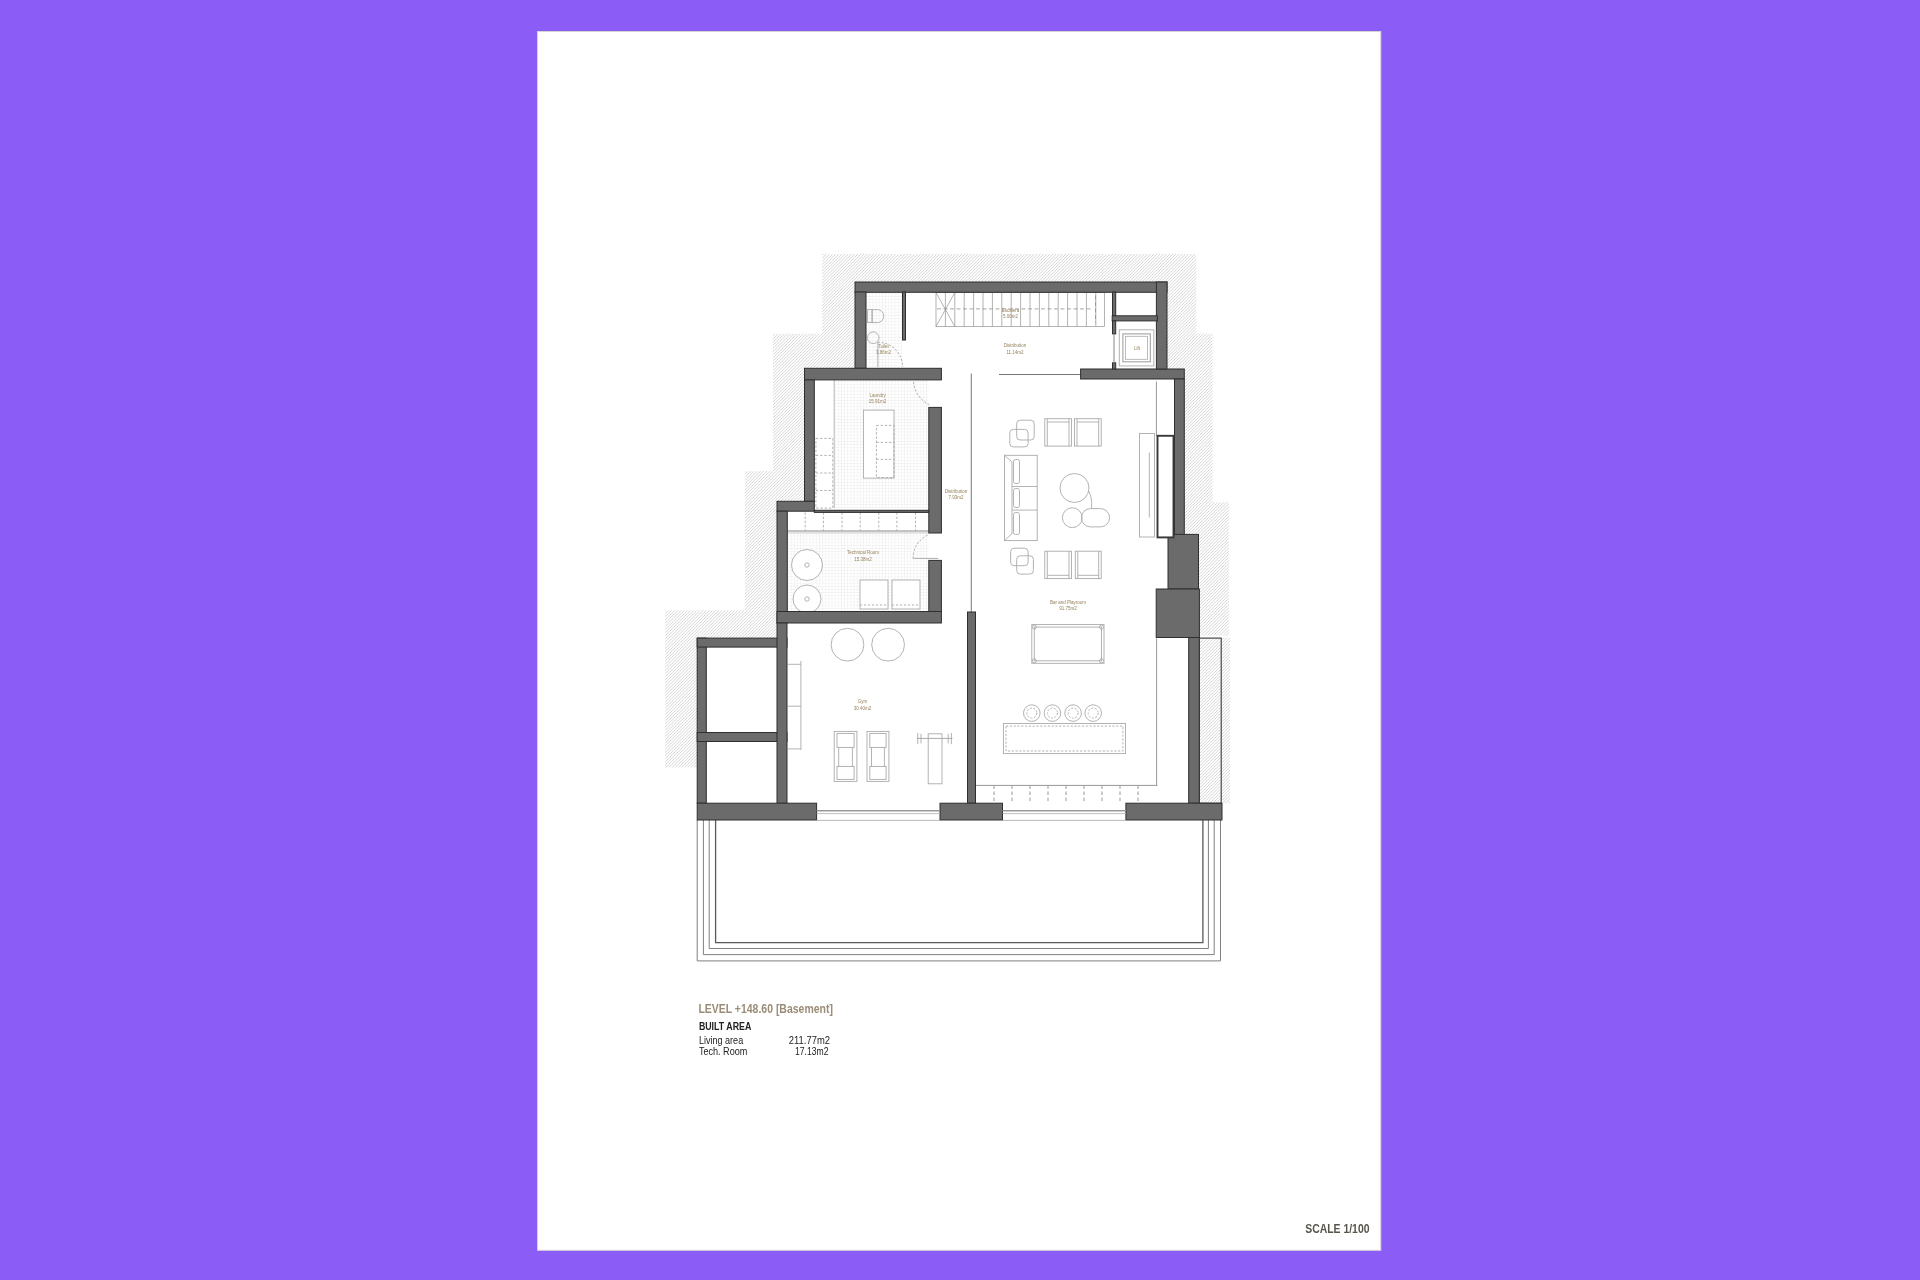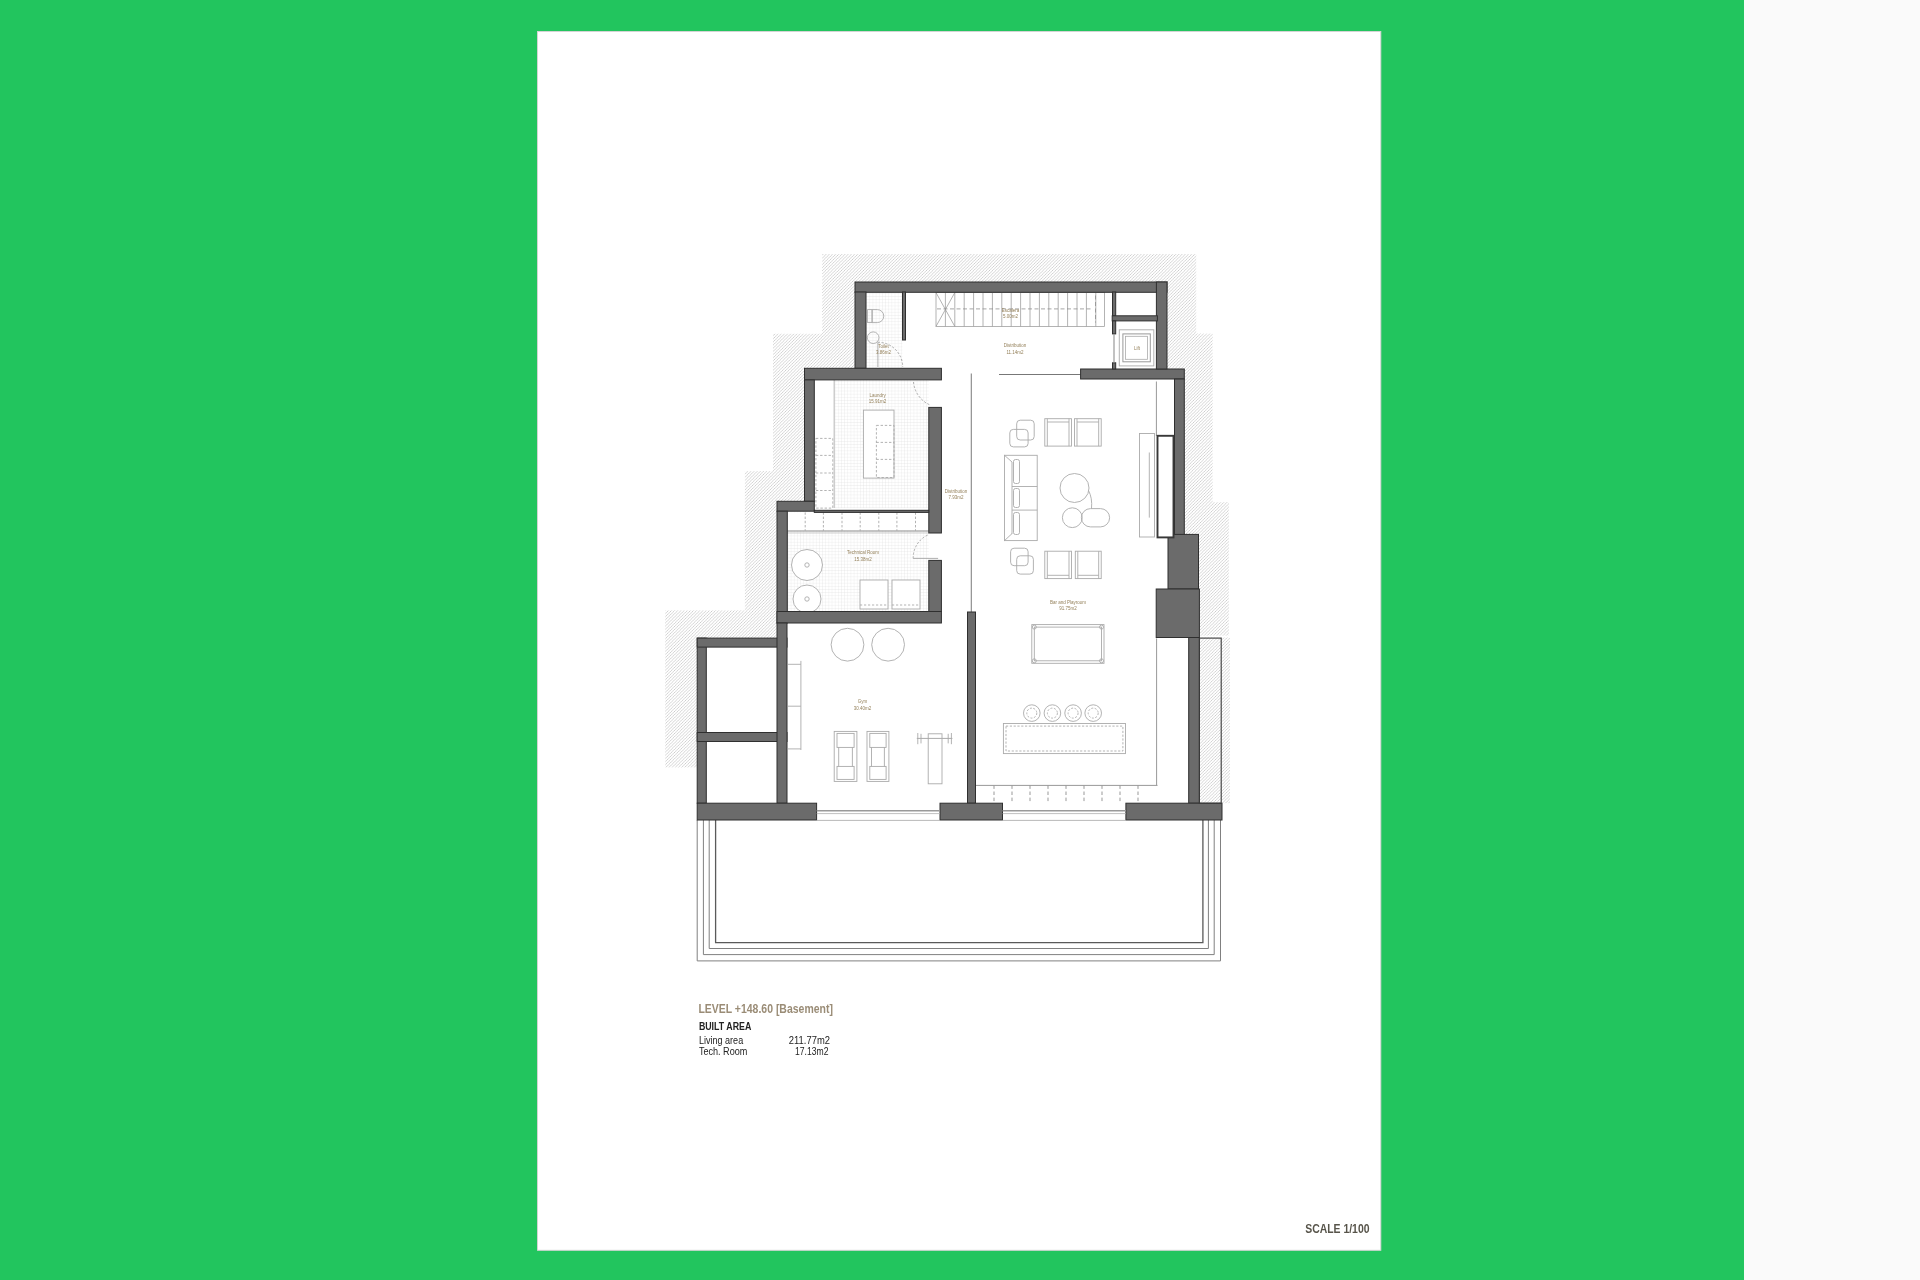--- a/index.html
+++ b/index.html
@@ -1,16 +1,16 @@
 <!DOCTYPE html>
 <html><head>
 <meta charset="utf-8">
 <style>
   html,body{margin:0;padding:0;background:#fafafa;}
-  #stage{position:relative;width:1744px;height:1280px;background:#22c55e;font-family:"Liberation Sans",sans-serif;text-decoration:underline;}
+  #stage{position:relative;width:1920px;height:1280px;background:#8b5cf6;font-family:"Liberation Sans",sans-serif;text-decoration:underline;}
   svg{position:absolute;left:0;top:0;}
 </style>
 </head>
 <body>
 <div id="stage">
 <svg width="1920" height="1280" viewBox="0 0 1920 1280">
   <defs>
     <pattern id="hatch" patternUnits="userSpaceOnUse" width="3.15" height="3.15">
       <path d="M-0.8,3.95 L3.95,-0.8" stroke="#bdbdbd" stroke-width="0.65" fill="none"></path>
     </pattern>

